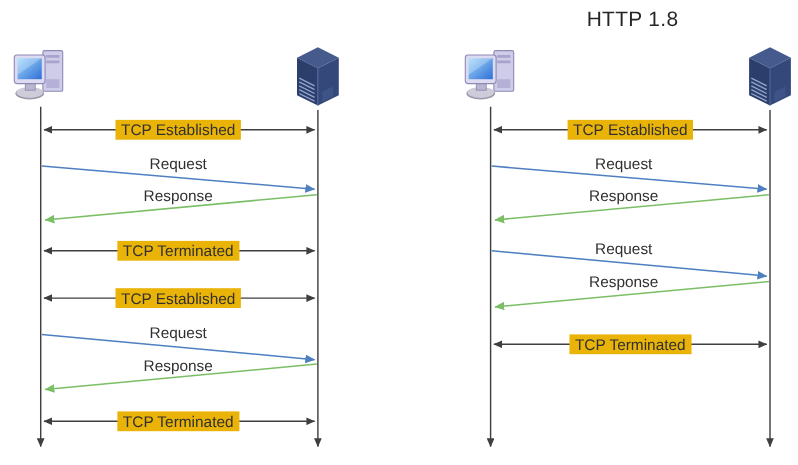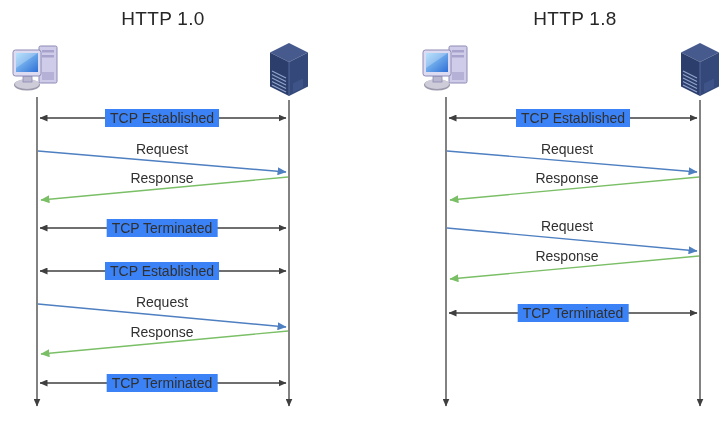--- a/index.html
+++ b/index.html
@@ -12,21 +12,21 @@
   .title{
     position:absolute;transform:translateX(-50%);
     font-size:19px;letter-spacing:.3px;color:var(--title-text,#262626);
     white-space:nowrap;
   }
   .msg{
     position:absolute;transform:translateX(-50%);
     font-size:14px;line-height:18px;color:var(--label-text,#303030);
     white-space:nowrap;
   }
-  .msg.tcp{background:#3b82f6;padding:0 5px;}
+  .msg.tcp{background:#eab308;padding:0 5px;}
   .lifeline{stroke:var(--lifeline,#3f3f3f);stroke-width:1.3;}
   .tcp-line{stroke:var(--tcp-arrow,#3f3f3f);stroke-width:1.3;}
   .req-line{stroke:var(--request-arrow,#4e7fc1);stroke-width:1.4;}
   .res-line{stroke:var(--response-arrow,#7abf66);stroke-width:1.4;}
   .f-tcp{fill:var(--tcp-arrow,#3f3f3f);}
   .f-req{fill:var(--request-arrow,#4e7fc1);}
   .f-res{fill:var(--response-arrow,#7abf66);}
 </style>
 </head>
 <body>
@@ -122,21 +122,20 @@
         <line x1="5" y1="29" x2="19" y2="36" stroke="#93a4cd" stroke-width="1.2"></line>
         <line x1="5" y1="32.5" x2="19" y2="39.5" stroke="#93a4cd" stroke-width="1.2"></line>
         <line x1="5" y1="36" x2="19" y2="43" stroke="#93a4cd" stroke-width="1.2"></line>
         <line x1="5" y1="39.5" x2="19" y2="46.5" stroke="#93a4cd" stroke-width="1.2"></line>
         <line x1="5" y1="43" x2="19" y2="50" stroke="#93a4cd" stroke-width="1.2"></line>
         <polygon points="26,41.5 36,36.5 36,45.5 26,50.5" fill="#3e5388"></polygon>
       </g>
     </g>
   </svg>
 
-  <div class="title" style="left:163px;top:8px">HTTP 1.0</div>
   <div class="title" style="left:575px;top:8px">HTTP 1.8</div>
 
   <div class="msg tcp" style="left:162px;top:109px">TCP Established</div>
   <div class="msg" style="left:162px;top:140px">Request</div>
   <div class="msg" style="left:162px;top:169px">Response</div>
   <div class="msg tcp" style="left:162px;top:219px">TCP Terminated</div>
   <div class="msg tcp" style="left:162px;top:262px">TCP Established</div>
   <div class="msg" style="left:162px;top:293px">Request</div>
   <div class="msg" style="left:162px;top:323px">Response</div>
   <div class="msg tcp" style="left:162px;top:374px">TCP Terminated</div>

